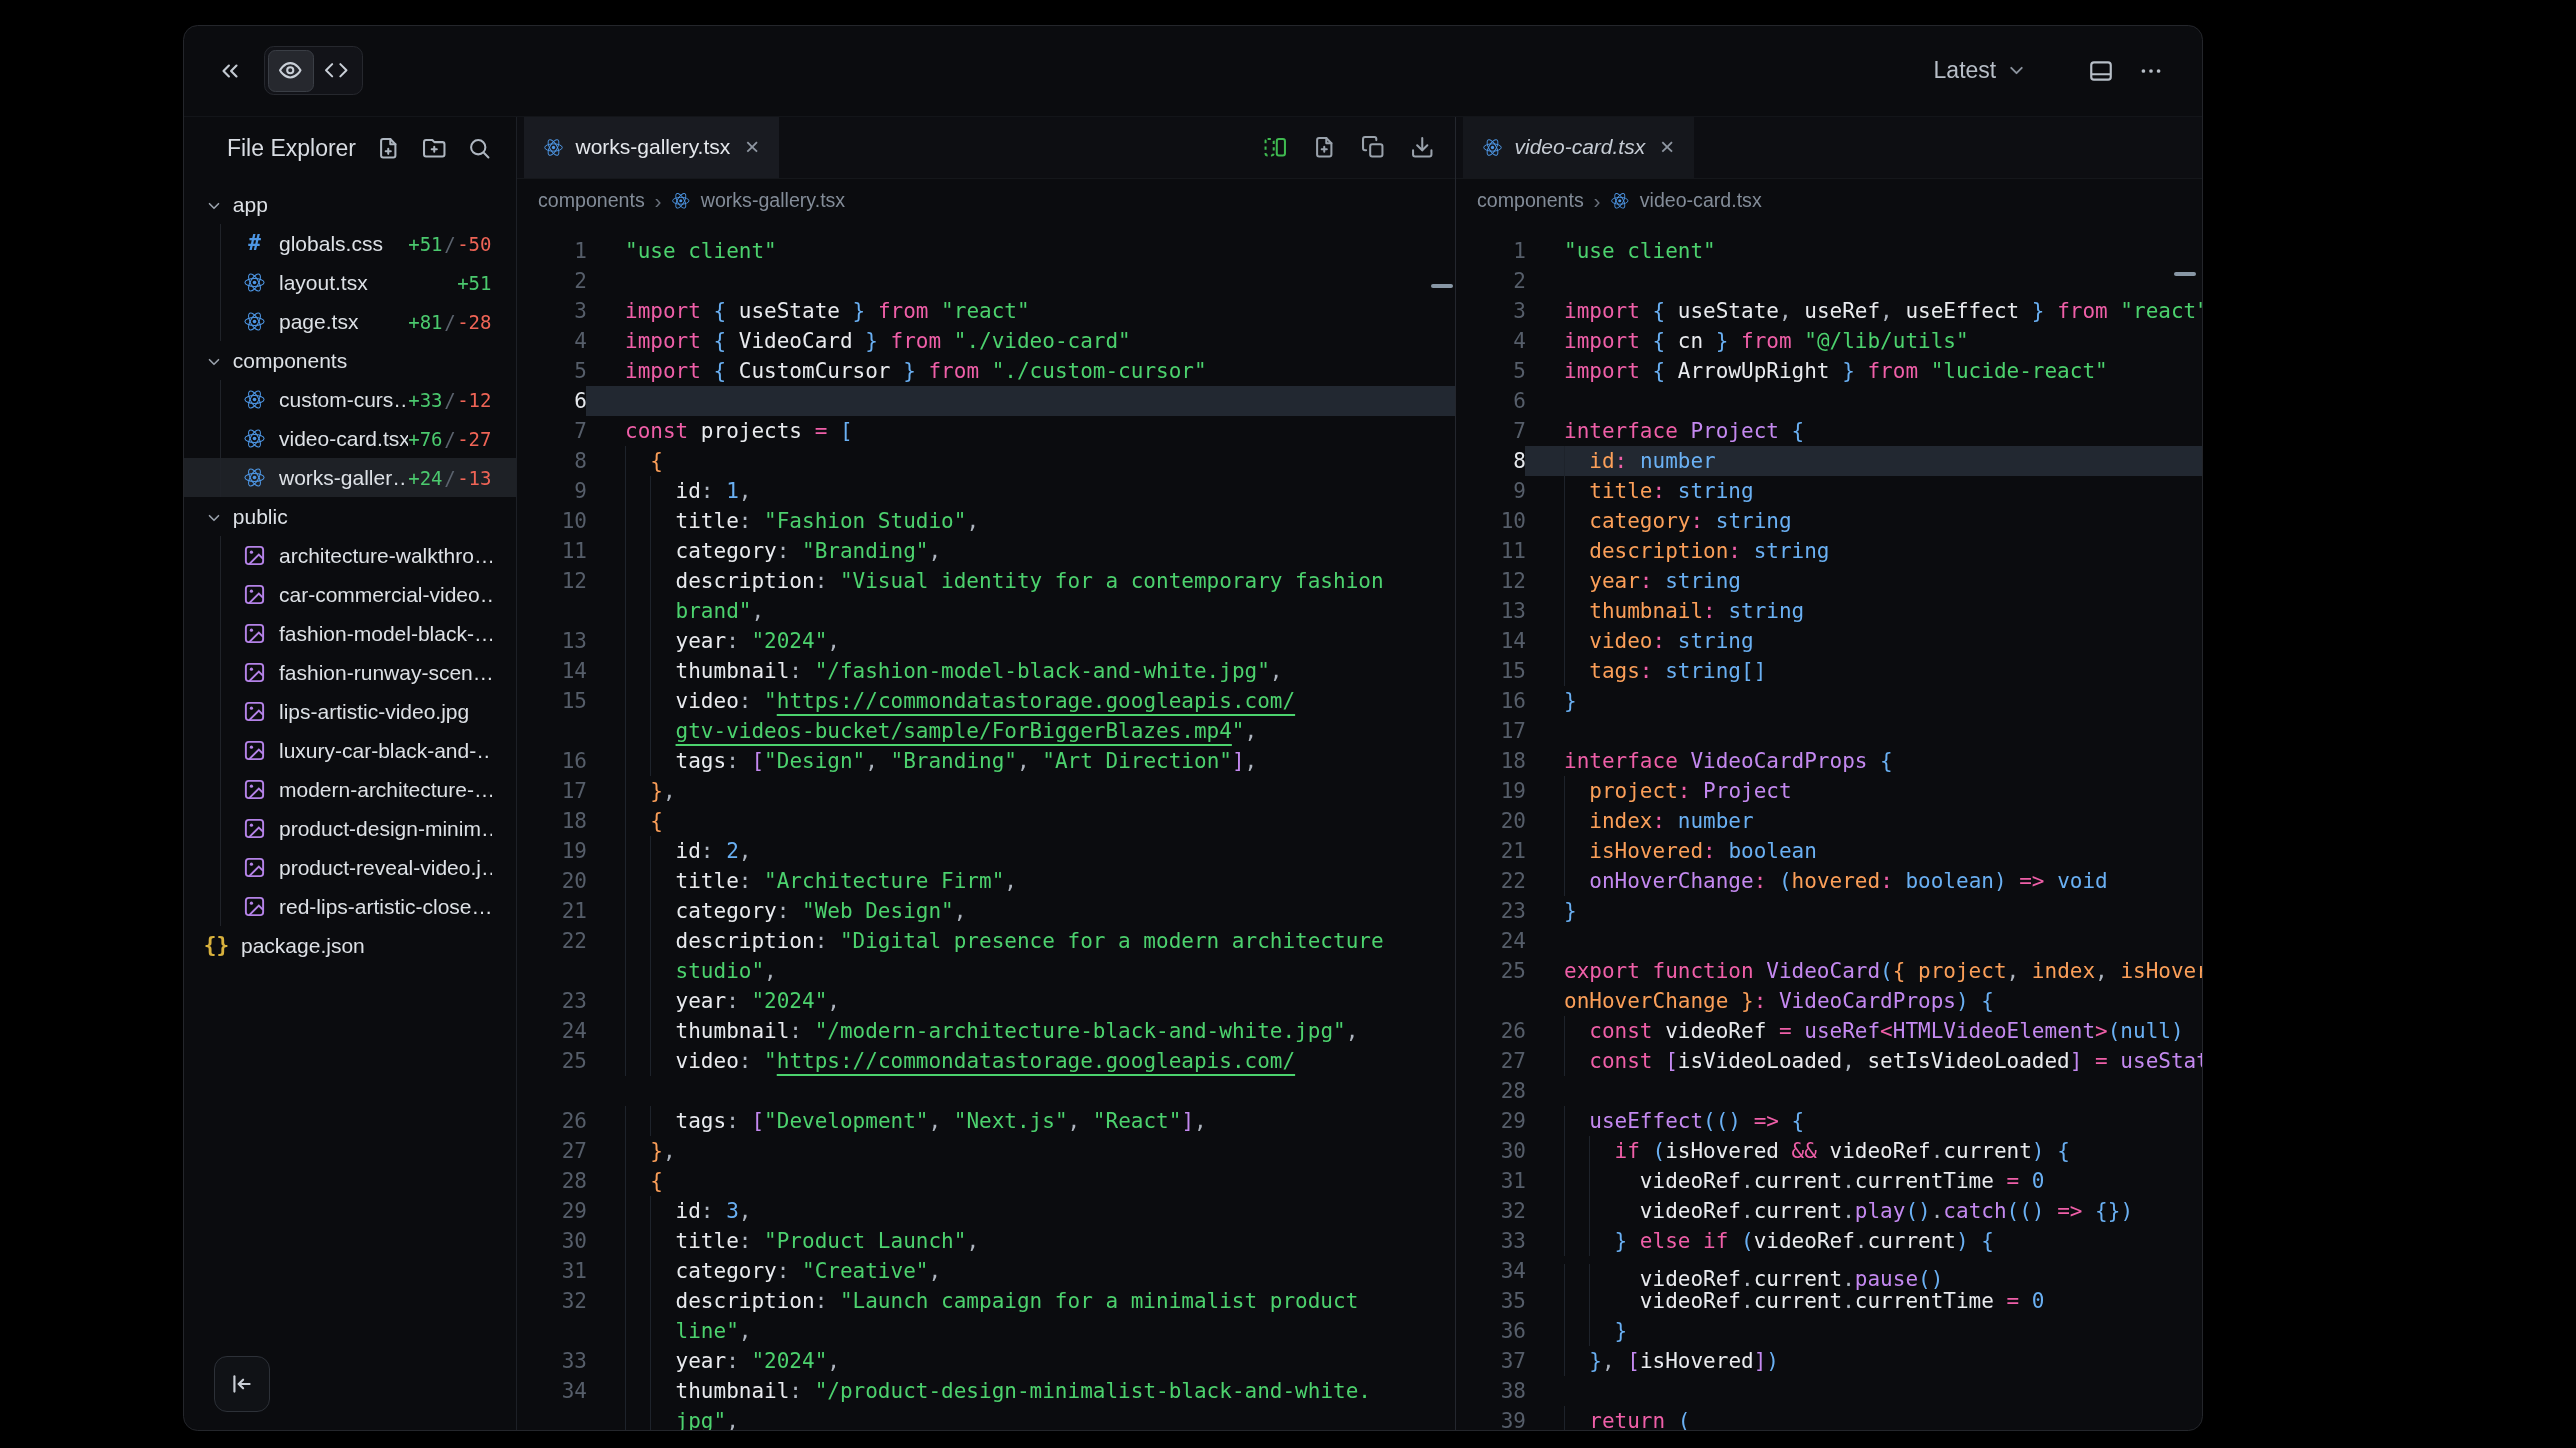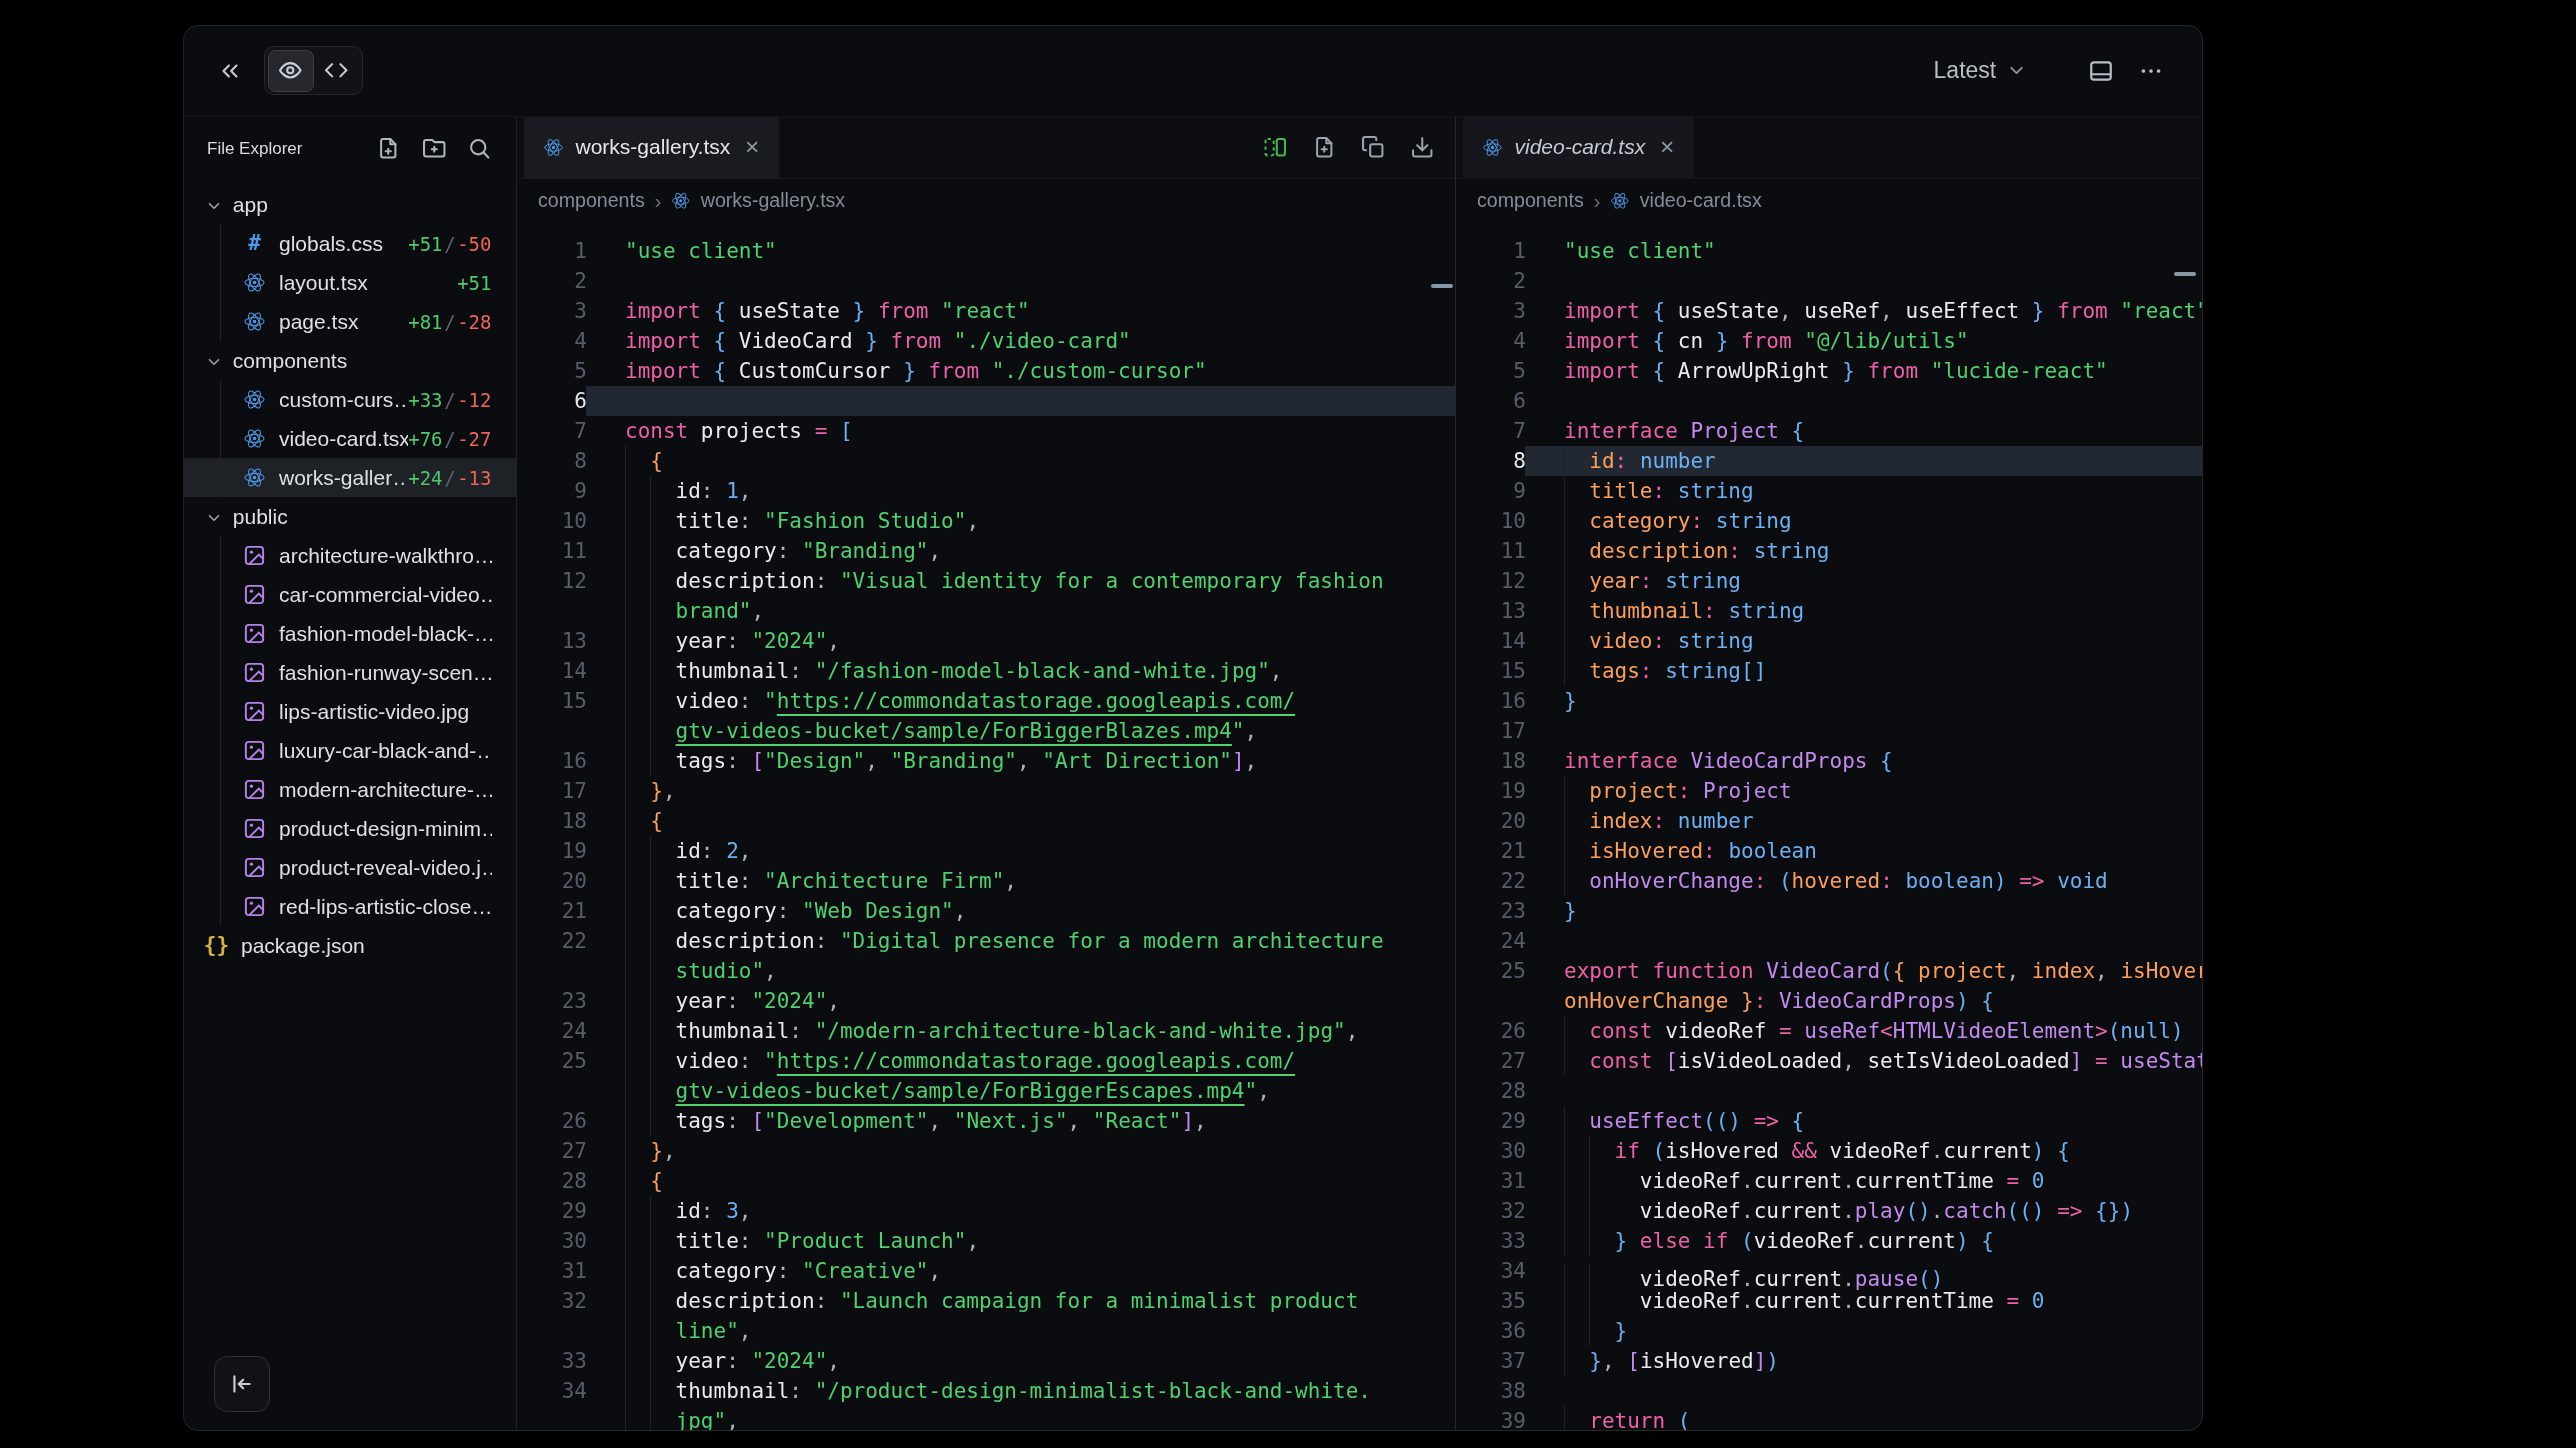--- a/index.html
+++ b/index.html
@@ -32,21 +32,21 @@
   .t-spacer{flex:1;}
   .latest{display:flex;align-items:center;gap:9.8px;color:#b7bec7;font-size:23px;cursor:pointer;
     background:none;border:none;margin-right:36px;}
   .latest svg{width:21px;height:21px;color:#8b939e;}
   .t-icon{margin-left:24.5px;color:#b7bec7;}
   
   .content{flex:1;display:flex;min-height:0;}
   .sidebar{width:333px;flex:0 0 333px;border-right:0.8px solid var(--line);
     display:flex;flex-direction:column;position:relative;}
   .sb-head{height:64px;display:flex;align-items:center;padding:0 24.5px 0 23px;}
-  .sb-title{font-size:17px;color:var(--ui-text);flex:1;}
+  .sb-title{font-size:23px;color:var(--ui-text);flex:1;text-align:center;}
   .sb-actions{display:flex;gap:21px;}
   .sb-actions .tbtn{color:#aeb6c0;}
   .sb-actions svg{width:24.5px;height:24.5px;}
   .tree{flex:1;overflow:hidden;padding-top:4.9px;}
   .trow{height:39px;display:flex;align-items:center;font-size:21px;color:#dde1e6;
     cursor:pointer;position:relative;padding-right:24.5px;}
   .trow.selected{background:var(--sel);}
   .trow .twist{width:18px;height:18px;margin:0 9.8px 0 21px;color:#99a1ab;flex:0 0 18px;}
   .trow .twist svg{width:18px;height:18px;}
   .trow.child{padding-left:59px;}
@@ -492,21 +492,21 @@
             <div class="cline"><span class="gut">17</span><span class="ccode" style="--sp: 2; padding-left: 2ch;"><span class="t-o">}</span><span class="t-p">,</span></span></div>
             <div class="cline"><span class="gut">18</span><span class="ccode" style="--sp: 2; padding-left: 2ch;"><span class="t-o">{</span></span></div>
             <div class="cline"><span class="gut">19</span><span class="ccode" style="--sp: 4; padding-left: 4ch;"><span class="t-w">id</span><span class="t-p">: </span><span class="t-b">2</span><span class="t-p">,</span></span></div>
             <div class="cline"><span class="gut">20</span><span class="ccode" style="--sp: 4; padding-left: 4ch;"><span class="t-w">title</span><span class="t-p">: </span><span class="t-s">"Architecture Firm"</span><span class="t-p">,</span></span></div>
             <div class="cline"><span class="gut">21</span><span class="ccode" style="--sp: 4; padding-left: 4ch;"><span class="t-w">category</span><span class="t-p">: </span><span class="t-s">"Web Design"</span><span class="t-p">,</span></span></div>
             <div class="cline"><span class="gut">22</span><span class="ccode" style="--sp: 4; padding-left: 4ch;"><span class="t-w">description</span><span class="t-p">: </span><span class="t-s">"Digital presence for a modern architecture</span></span></div>
             <div class="cline"><span class="gut"></span><span class="ccode" style="--sp: 4; padding-left: 4ch;"><span class="t-s">studio"</span><span class="t-p">,</span></span></div>
             <div class="cline"><span class="gut">23</span><span class="ccode" style="--sp: 4; padding-left: 4ch;"><span class="t-w">year</span><span class="t-p">: </span><span class="t-s">"2024"</span><span class="t-p">,</span></span></div>
             <div class="cline"><span class="gut">24</span><span class="ccode" style="--sp: 4; padding-left: 4ch;"><span class="t-w">thumbnail</span><span class="t-p">: </span><span class="t-s">"/modern-architecture-black-and-white.jpg"</span><span class="t-p">,</span></span></div>
             <div class="cline"><span class="gut">25</span><span class="ccode" style="--sp: 4; padding-left: 4ch;"><span class="t-w">video</span><span class="t-p">: </span><span class="t-s">"</span><span class="t-u">https://commondatastorage.googleapis.com/</span></span></div>
-            <div class="cline"><span class="gut"></span><span class="ccode" style="--sp: 4; padding-left: 4ch;"><span class="t-u">gtv-videos-bucket/sample/ForBiggerEscapes.mp4</span><span class="t-s">"</span><span class="t-p">,</span></span></div>
+            <div class="cline"><span class="gut"></span></div>
             <div class="cline"><span class="gut">26</span><span class="ccode" style="--sp: 4; padding-left: 4ch;"><span class="t-w">tags</span><span class="t-p">: </span><span class="t-v">[</span><span class="t-s">"Development"</span><span class="t-p">, </span><span class="t-s">"Next.js"</span><span class="t-p">, </span><span class="t-s">"React"</span><span class="t-v">]</span><span class="t-p">,</span></span></div>
             <div class="cline"><span class="gut">27</span><span class="ccode" style="--sp: 2; padding-left: 2ch;"><span class="t-o">}</span><span class="t-p">,</span></span></div>
             <div class="cline"><span class="gut">28</span><span class="ccode" style="--sp: 2; padding-left: 2ch;"><span class="t-o">{</span></span></div>
             <div class="cline"><span class="gut">29</span><span class="ccode" style="--sp: 4; padding-left: 4ch;"><span class="t-w">id</span><span class="t-p">: </span><span class="t-b">3</span><span class="t-p">,</span></span></div>
             <div class="cline"><span class="gut">30</span><span class="ccode" style="--sp: 4; padding-left: 4ch;"><span class="t-w">title</span><span class="t-p">: </span><span class="t-s">"Product Launch"</span><span class="t-p">,</span></span></div>
             <div class="cline"><span class="gut">31</span><span class="ccode" style="--sp: 4; padding-left: 4ch;"><span class="t-w">category</span><span class="t-p">: </span><span class="t-s">"Creative"</span><span class="t-p">,</span></span></div>
             <div class="cline"><span class="gut">32</span><span class="ccode" style="--sp: 4; padding-left: 4ch;"><span class="t-w">description</span><span class="t-p">: </span><span class="t-s">"Launch campaign for a minimalist product</span></span></div>
             <div class="cline"><span class="gut"></span><span class="ccode" style="--sp: 4; padding-left: 4ch;"><span class="t-s">line"</span><span class="t-p">,</span></span></div>
             <div class="cline"><span class="gut">33</span><span class="ccode" style="--sp: 4; padding-left: 4ch;"><span class="t-w">year</span><span class="t-p">: </span><span class="t-s">"2024"</span><span class="t-p">,</span></span></div>
             <div class="cline"><span class="gut">34</span><span class="ccode" style="--sp: 4; padding-left: 4ch;"><span class="t-w">thumbnail</span><span class="t-p">: </span><span class="t-s">"/product-design-minimalist-black-and-white.</span></span></div>

